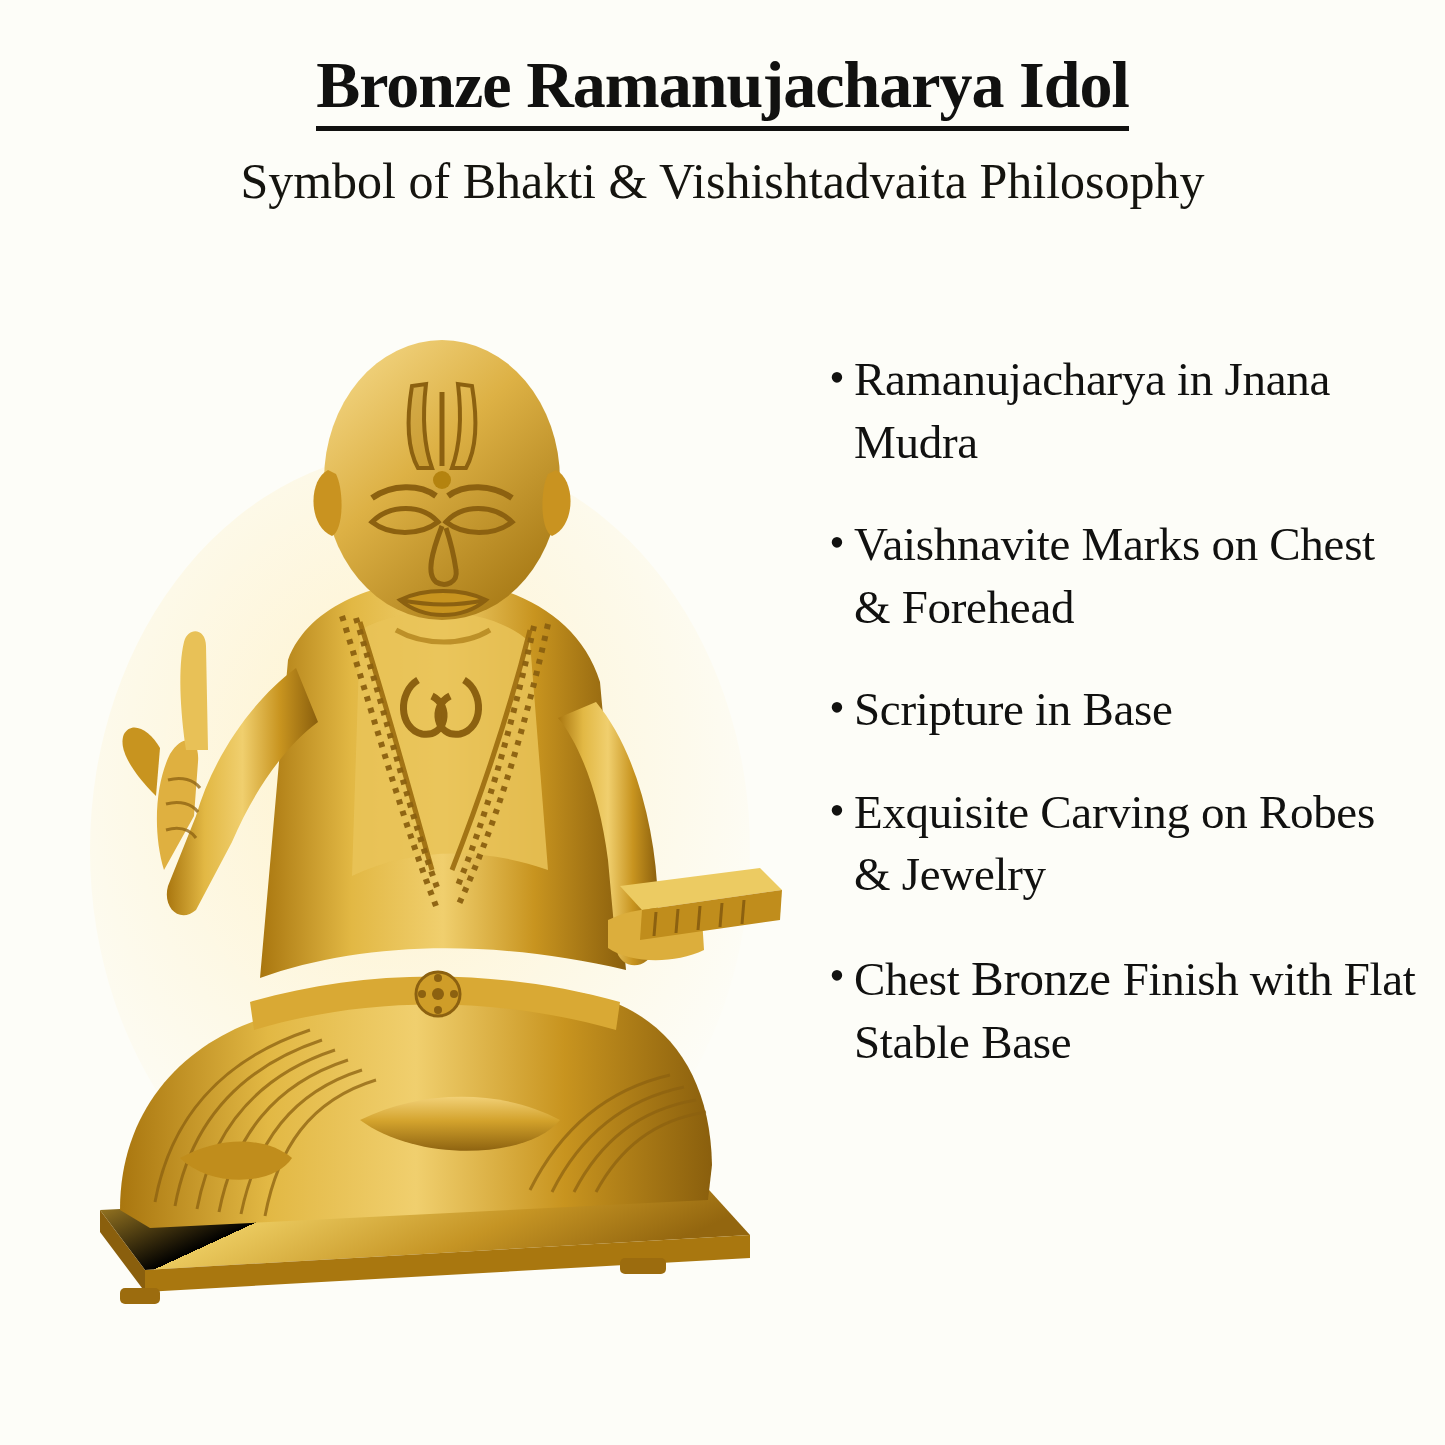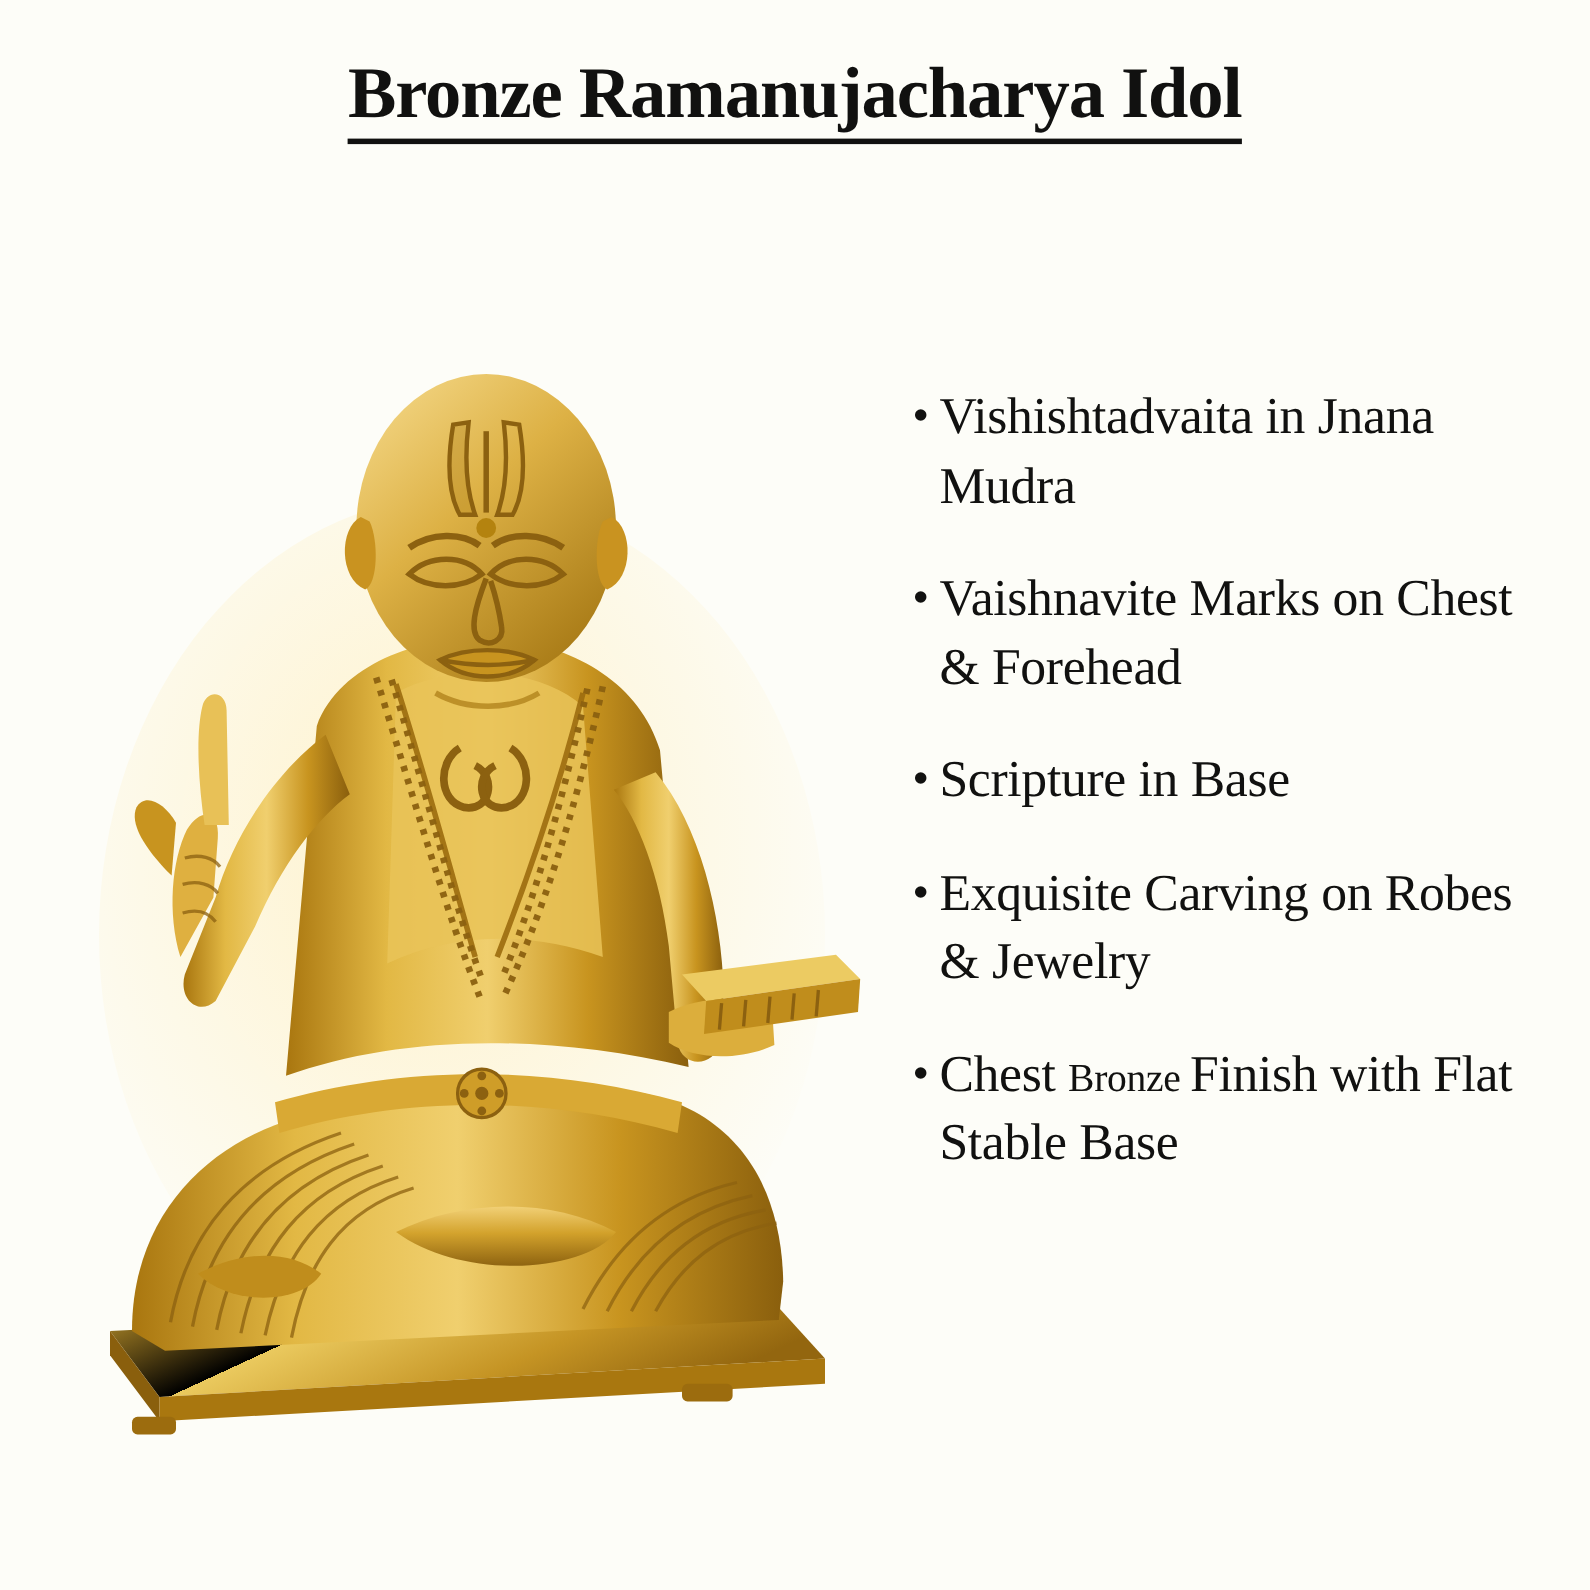--- a/index.html
+++ b/index.html
@@ -88,30 +88,31 @@
     margin-top: 2px;
   }
   .feature-text {
     font-family: "Liberation Serif", serif;
     font-size: 47px;
     line-height: 1.33;
     color: #111110;
     letter-spacing: -0.3px;
   }
   .feature-text .small {
-    font-size: 36px;
+    font-size: 49px;
   }
 </style>
 </head>
 <body>
 
 <div class="page">
 
   <div class="header">
     <div class="title">Bronze Ramanujacharya Idol</div>
+    <div class="subtitle">Symbol of Bhakti &amp; Vishishtadvaita Philosophy</div>
   </div>
 
   <div class="statue-area">
     <div class="statue-canvas">
       <svg width="740" height="980" viewBox="0 0 740 980" xmlns="http://www.w3.org/2000/svg">
         <defs>
           <linearGradient id="brassV" x1="0" y1="0" x2="1" y2="0">
             <stop offset="0%" stop-color="#a9760f"></stop>
             <stop offset="25%" stop-color="#e2b844"></stop>
             <stop offset="50%" stop-color="#f0cf6e"></stop>
@@ -277,21 +278,21 @@
           <path d="M336 300 C 364 316, 404 316, 430 300" stroke="#a97a14" stroke-width="5" fill="none" opacity="0.7"></path>
         </g>
       </svg>
     </div>
   </div>
 
   <div class="features">
 
     <div class="feature">
       <span class="bullet">•</span>
-      <span class="feature-text"> Vishishtadvaita in Jnana Mudra</span>
+      <span class="feature-text"> Ramanujacharya in Jnana Mudra</span>
     </div>
 
     <div class="feature">
       <span class="bullet">•</span>
       <span class="feature-text">Vaishnavite Marks on Chest &amp; Forehead</span>
     </div>
 
     <div class="feature">
       <span class="bullet">•</span>
       <span class="feature-text">Scripture in Base</span>

